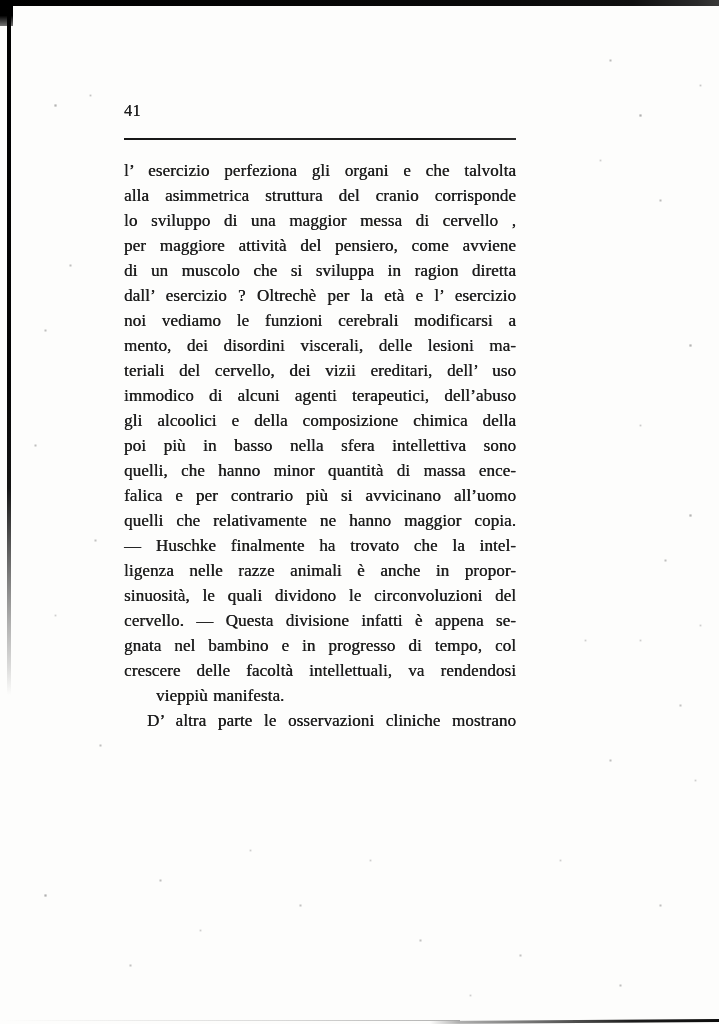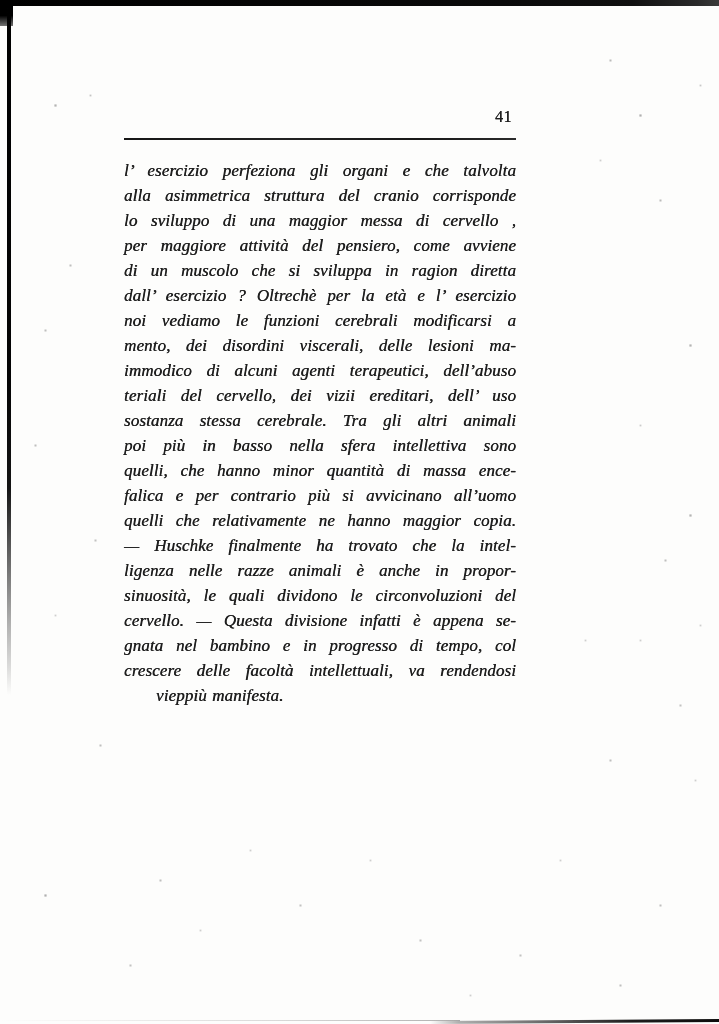--- a/index.html
+++ b/index.html
@@ -96,39 +96,37 @@
       250px 850px 0 0.4px rgba(100,100,100,0.30),
       130px 965px 0 0.5px rgba(80,80,80,0.34),
       585px 640px 0 0.4px rgba(100,100,100,0.30),
       70px 265px 0 0.5px rgba(80,80,80,0.36),
       600px 160px 0 0.4px rgba(100,100,100,0.30),
       95px 540px 0 0.5px rgba(80,80,80,0.34);
   }
   
   .pagenum {
     position: absolute;
-    top: 108px; left: 124px;
+    top: 102px; left: 124px;
     width: 388px;
-    text-align: right;
     font-size: 16px;
     line-height: 18px;
     letter-spacing: 0.5px;
     text-shadow: 0.35px 0 0 currentColor;
   }
   .rule {
     position: absolute;
     top: 138px; left: 124px;
     width: 392px; height: 2px;
     background: linear-gradient(to right, #161616 0%, #222 40%, #181818 75%, #2b2b2b 100%);
   }
   .textblock {
     position: absolute;
     top: 158px; left: 124px;
     width: 392px;
-    font-style: italic;
   }
   .para { margin: 0; padding: 0; }
   .line {
     display: block;
     height: 25px;
     line-height: 25px;
     font-size: 17px;
     letter-spacing: 0.1px;
     word-spacing: 1px;
     text-align: justify;
@@ -163,30 +161,33 @@
   <div class="textblock">
     <p class="para">
       <span class="line">l’ esercizio perfeziona gli organi e che talvolta</span>
       <span class="line">alla asimmetrica struttura del cranio corrisponde</span>
       <span class="line">lo sviluppo di una maggior messa di cervello ,</span>
       <span class="line">per maggiore attività del pensiero, come avviene</span>
       <span class="line">di un muscolo che si sviluppa in ragion diretta</span>
       <span class="line">dall’ esercizio ? Oltrechè per la età e l’ esercizio</span>
       <span class="line">noi vediamo le funzioni cerebrali modificarsi a</span>
       <span class="line">mento, dei disordini viscerali, delle lesioni ma-</span>
+      <span class="line">teriali del cervello, dei vizii ereditari, dell’ uso</span>
       <span class="line">immodico di alcuni agenti terapeutici, dell’abuso</span>
-      <span class="line">teriali del cervello, dei vizii ereditari, dell’ uso</span>
-      <span class="line">sostanza stessa cerebrale. Tra gli altri animali</span>
+      <span class="line">gli alcoolici e della composizione chimica della</span>
       <span class="line">poi più in basso nella sfera intellettiva sono</span>
       <span class="line">quelli, che hanno minor quantità di massa ence-</span>
       <span class="line">falica e per contrario più si avvicinano all’uomo</span>
       <span class="line">quelli che relativamente ne hanno maggior copia.</span>
       <span class="line">— Huschke finalmente ha trovato che la intel-</span>
       <span class="line">ligenza nelle razze animali è anche in propor-</span>
       <span class="line">sinuosità, le quali dividono le circonvoluzioni del</span>
       <span class="line">cervello. — Questa divisione infatti è appena se-</span>
       <span class="line">gnata nel bambino e in progresso di tempo, col</span>
       <span class="line">crescere delle facoltà intellettuali, va rendendosi</span>
       <span class="line para-end">vieppiù manifesta.</span>
     </p>
+    <p class="para">
+      <span class="line indent">D’ altra parte le osservazioni cliniche mostrano</span>
+    </p>
   </div>
 
 </div>
 
 </body></html>

